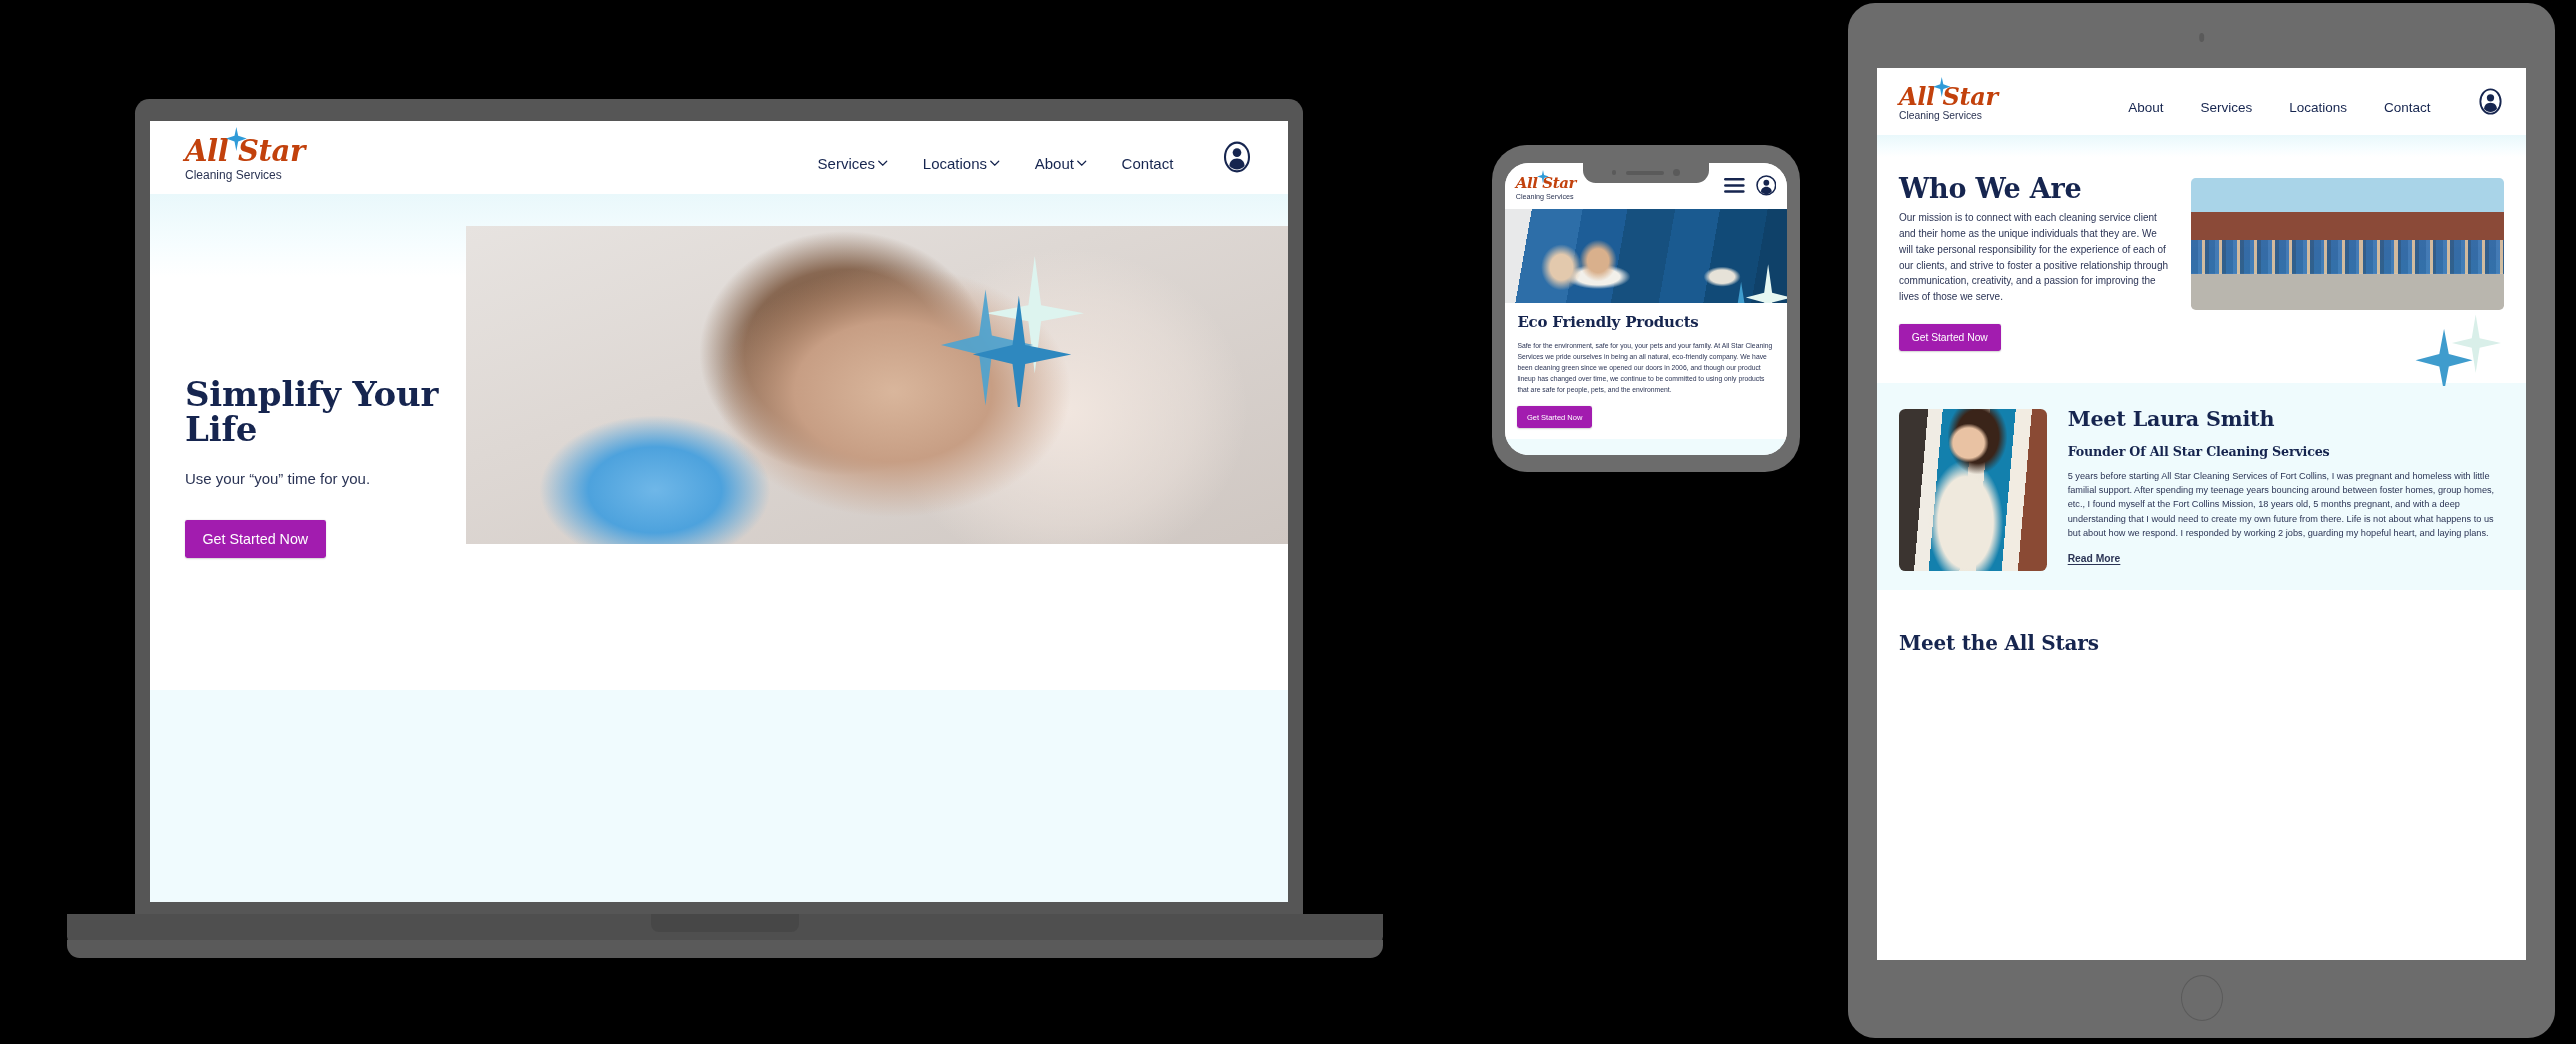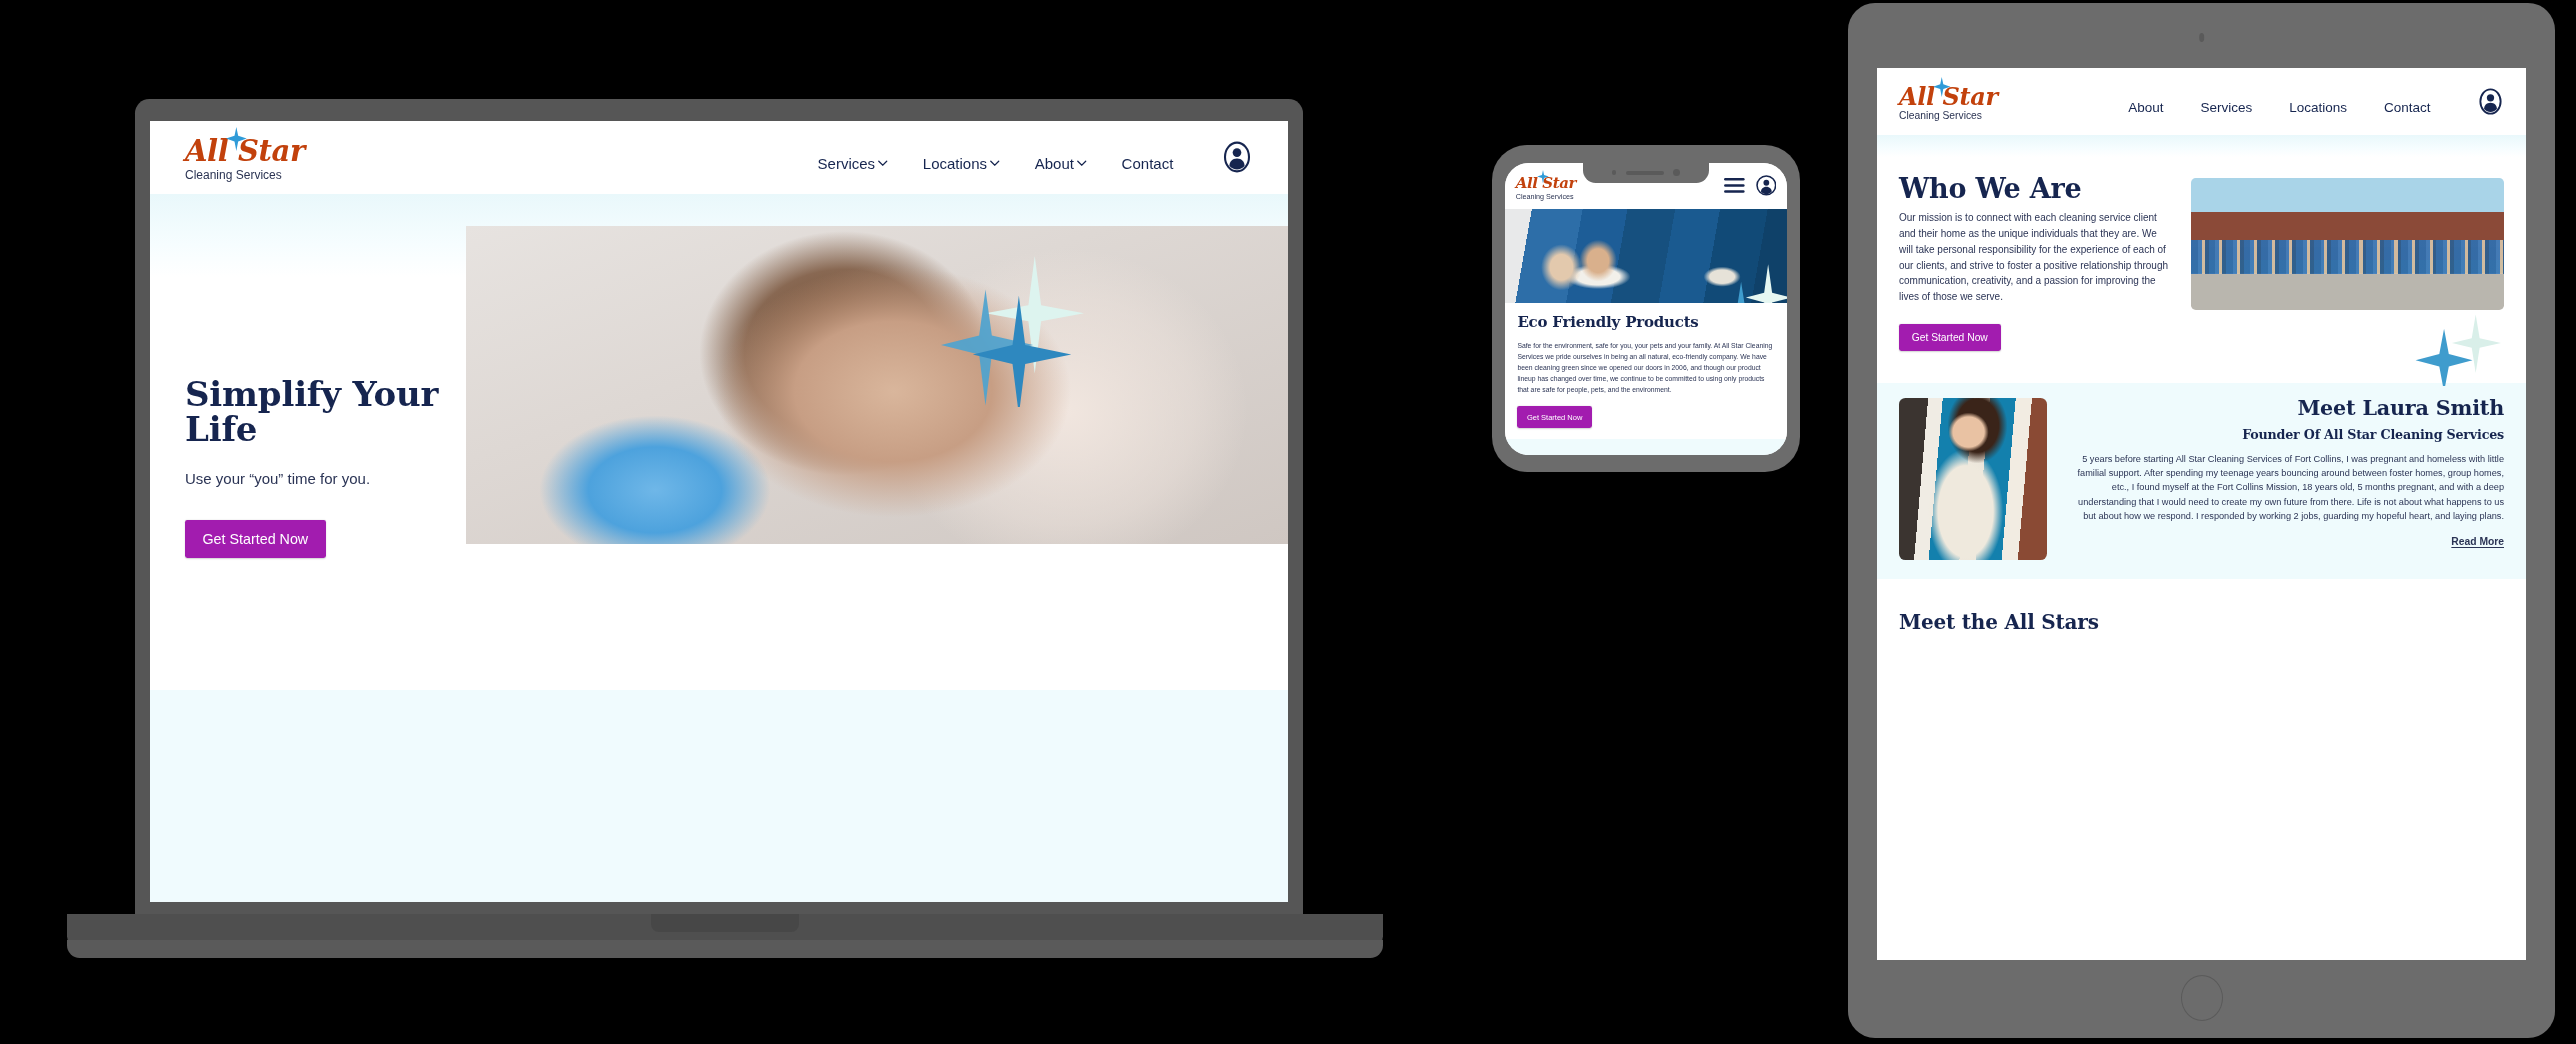--- a/index.html
+++ b/index.html
@@ -277,31 +277,31 @@
         </div>
         <div style="flex:1;position:relative;">
           <div class="ph photo-group" style="height:132px;border-radius:4.8px;margin-top:3.2px;"></div>
           <svg class="sparkle" width="87" height="72" viewBox="0 0 110 90" style="right:3.2px;bottom:-35px;">
             <path d="M78 0 L83 30 L110 36 L83 42 L78 74 L73 42 L48 36 L73 30 Z" fill="#d9efe9"></path>
             <path d="M38 18 L44 50 L74 58 L44 66 L38 98 L32 66 L2 58 L32 50 Z" fill="#3f9ccd"></path>
           </svg>
         </div>
       </div>
 
-      <div style="background:#effbfd;padding:15px 22px 19px 22px;display:flex;gap:20.7px;text-align:right;">
+      <div style="background:#effbfd;padding:26px 22px 19px 22px;display:flex;gap:20.7px;">
         <div class="ph photo-portrait" style="flex:0 0 148px;height:162px;border-radius:6.4px;"></div>
         <div style="flex:1;">
           <div class="h1" style="font-size:20.7px;">Meet Laura Smith</div>
-          <div class="h1" style="font-size:12.7px;font-weight:600;margin-top:8px;">Founder Of All Star Cleaning Services</div>
+          <div class="h1" style="font-size:12.7px;font-weight:600;margin-top:14px;">Founder Of All Star Cleaning Services</div>
           <div class="body-txt" style="font-size:9.2px;line-height:1.54;margin-top:11px;">5 years before starting All Star Cleaning Services of Fort Collins, I was pregnant and homeless with little familial support. After spending my teenage years bouncing around between foster homes, group homes, etc., I found myself at the Fort Collins Mission, 18 years old, 5 months pregnant, and with a deep understanding that I would need to create my own future from there. Life is not about what happens to us but about how we respond. I responded by working 2 jobs, guarding my hopeful heart, and laying plans.</div>
           <div class="body-txt ul" style="font-size:10.3px;font-weight:700;margin-top:12.7px;display:inline-block;cursor:pointer;">Read More</div>
         </div>
       </div>
 
-      <div style="background:#fff;padding:33px 22px 0 22px;">
+      <div style="background:#fff;padding:43px 22px 0 22px;">
         <div class="h1" style="font-size:20px;">Meet the All Stars</div>
       </div>
     </div>
     <div class="tb-home"></div>
   </div>
 
 </div>
 
 
 </body></html>

